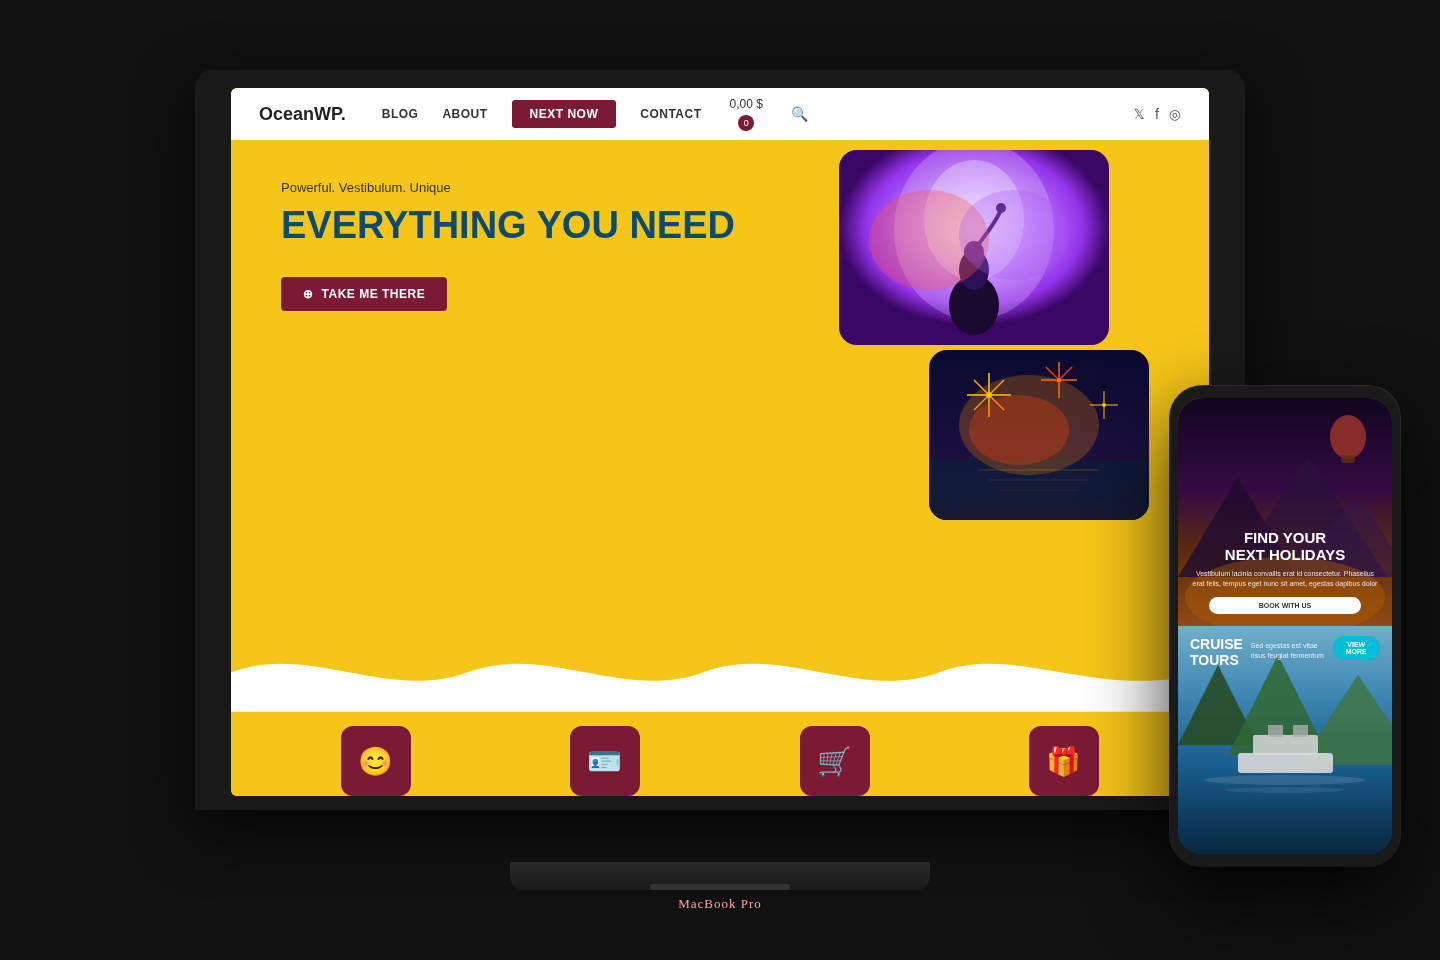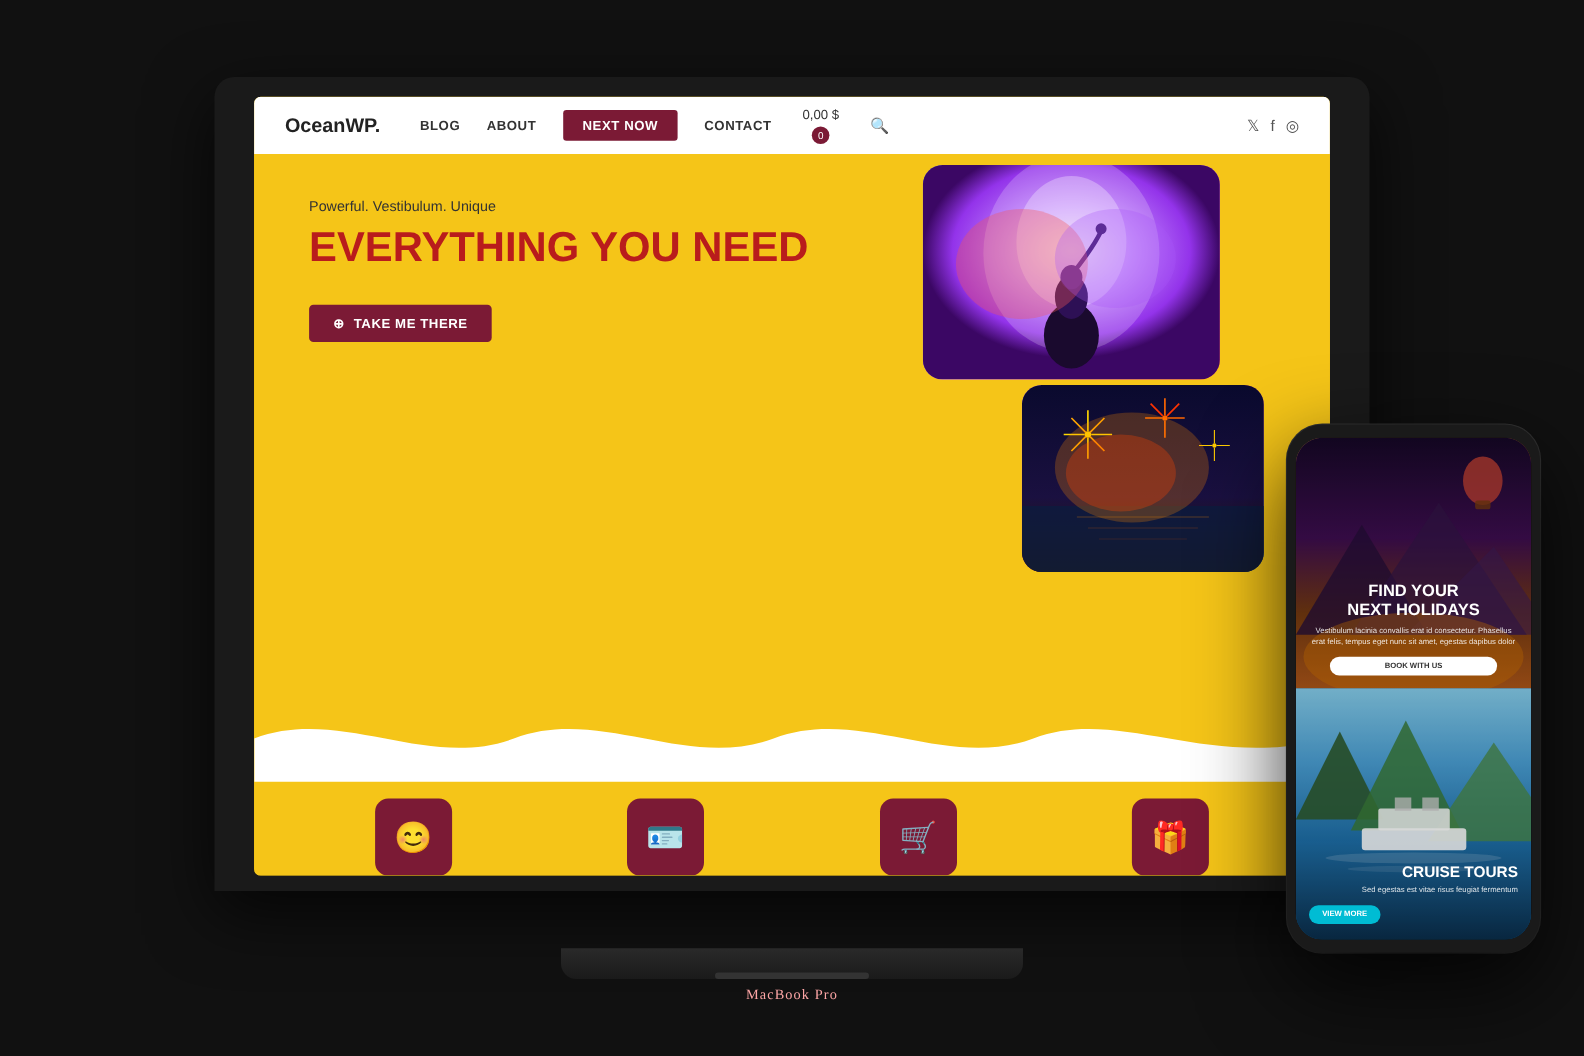--- a/index.html
+++ b/index.html
@@ -126,21 +126,21 @@
 
     .hero-tagline {
       font-size: 13px;
       color: #333;
       margin-bottom: 10px;
     }
 
     .hero-title {
       font-size: 38px;
       font-weight: 900;
-      color: #b91c1c;
+      color: #0c4a6e;
       line-height: 1.1;
       text-transform: uppercase;
       max-width: 480px;
     }
 
     .hero-btn {
       display: inline-flex;
       align-items: center;
       gap: 8px;
       background: #7b1a35;
@@ -348,24 +348,23 @@
       align-self: center;
       width: 80%;
     }
 
     
     .phone-section-bottom {
       flex: 1;
       background: linear-gradient(180deg, #2980b9 0%, #1a5276 50%, #0d3b5e 100%);
       position: relative;
       display: flex;
-      flex-direction: column;
+      flex-direction: row;
       justify-content: flex-end;
       padding: 10px 12px 14px;
-      align-items: flex-end;
     }
 
     .phone-bottom-overlay {
       position: absolute;
       inset: 0;
       background: rgba(0,0,0,0.15);
     }
 
     .phone-cruise-title {
       font-size: 14px;

